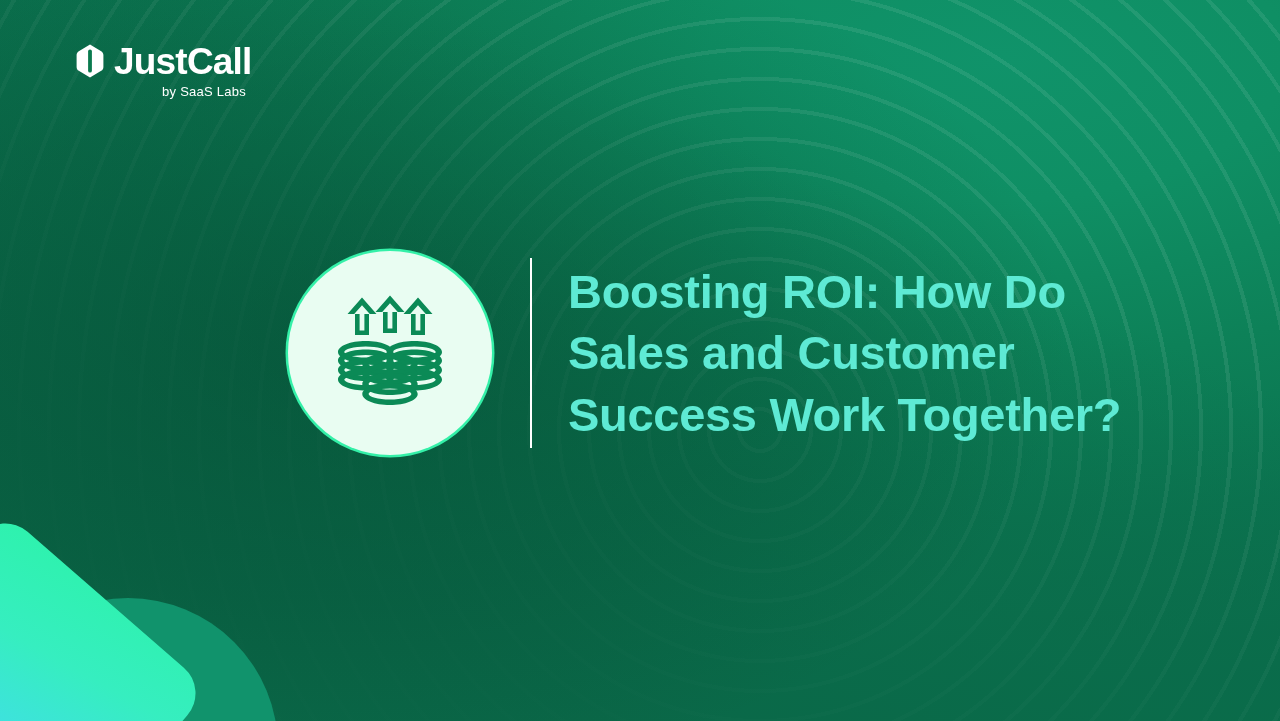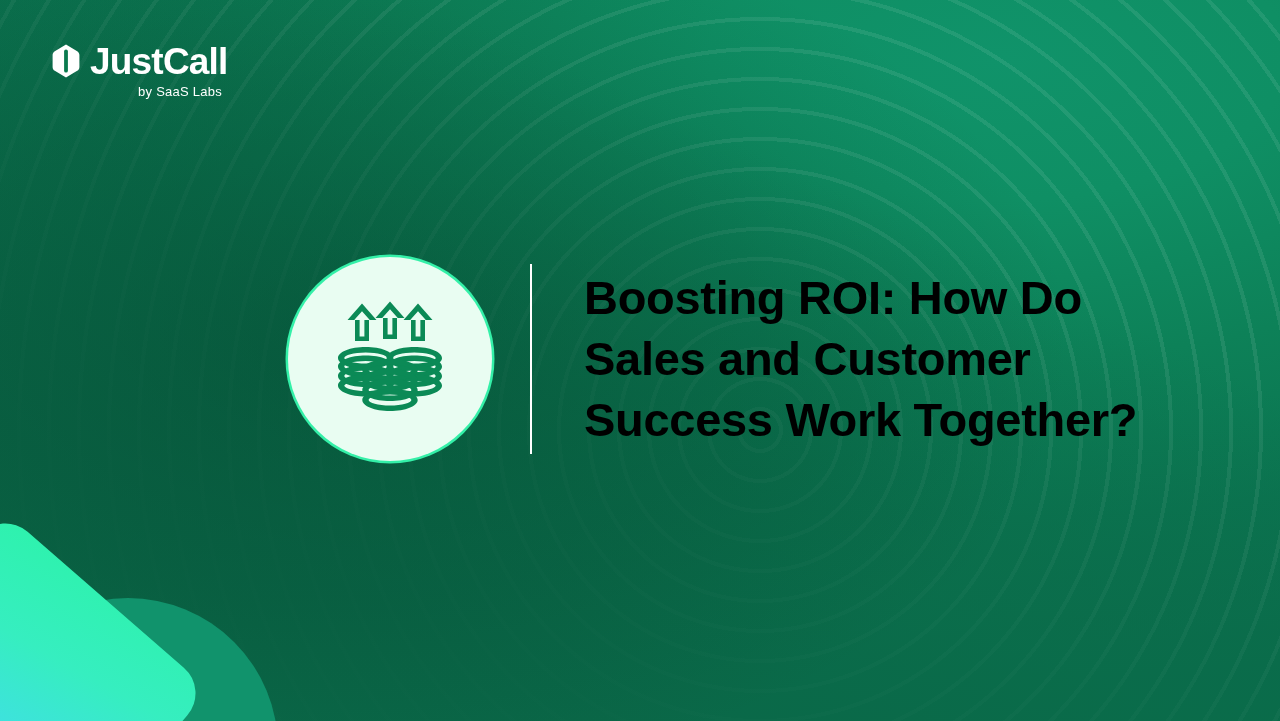--- a/index.html
+++ b/index.html
@@ -74,21 +74,21 @@
     height: 275px;
     border-radius: 34px;
     transform: rotate(41deg);
     transform-origin: 50% 50%;
     background: linear-gradient(168deg, #2ef2ad 0%, #36eec0 32%, #3fe0e2 62%, #49c9f3 100%);
   }
 
   
   .logo {
     position: absolute;
-    left: 52px;
+    left: 76px;
     top: 40px;
     width: 230px;
     height: 62px;
   }
   .logo-row {
     display: flex;
     align-items: center;
     gap: 10px;
     height: 42px;
   }
@@ -135,27 +135,27 @@
   .divider {
     width: 2px;
     height: 190px;
     background: #ffffff;
     margin-left: 38px;
     margin-right: 36px;
     flex: none;
     align-self: center;
   }
   .hero-title {
-    color: #000000;
+    color: #5eead4;
     font-size: 47px;
     font-weight: 600;
     line-height: 1.30;
     letter-spacing: -0.3px;
     max-width: 560px;
-    margin: 16px;
+    margin: 0;
   }
 </style>
 </head>
 <body>
 
 <div id="slide">
 
   <div class="bg-base"></div>
   <div class="bg-arcs"></div>
   <div class="bg-arc-fade"></div>

